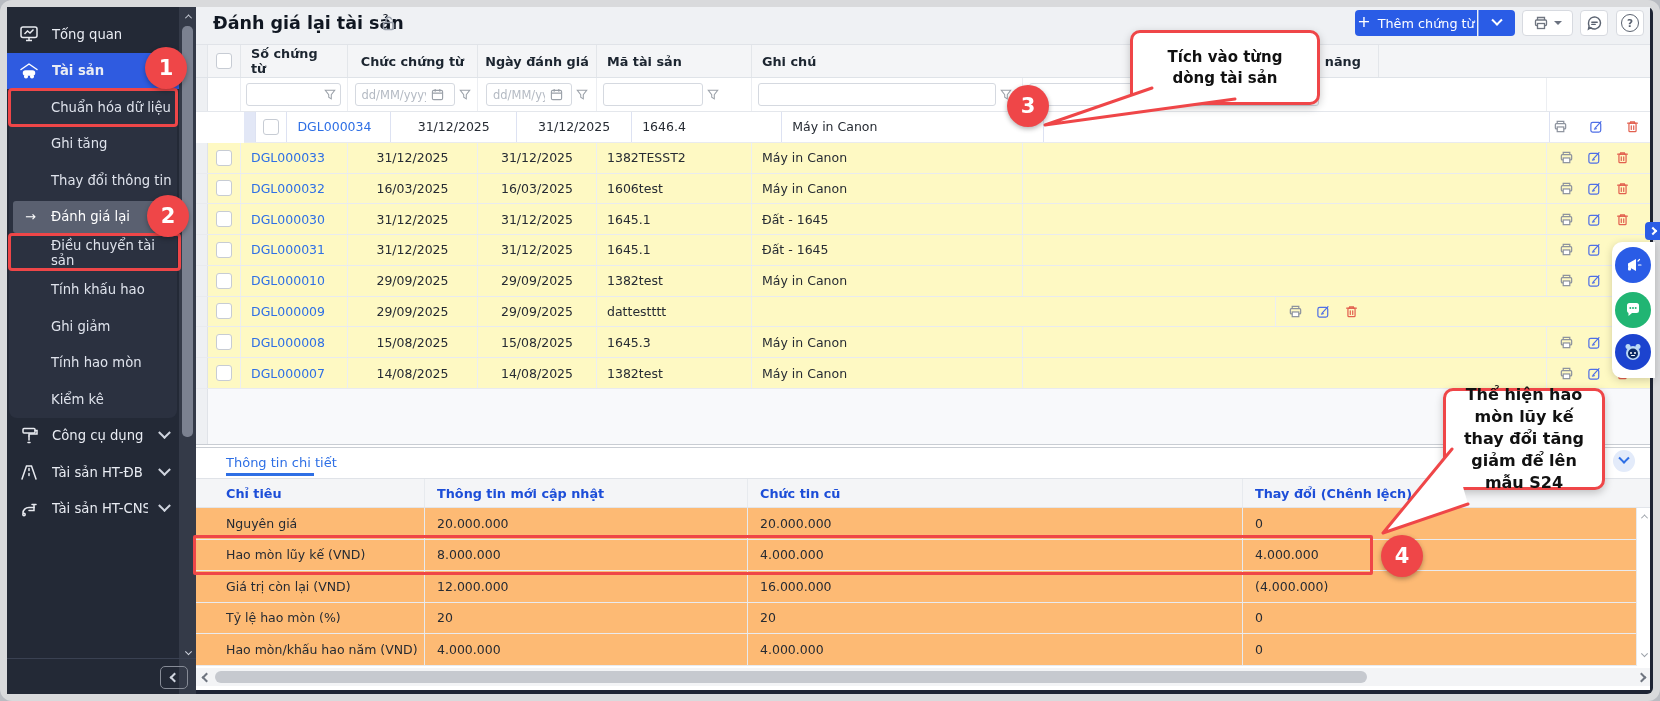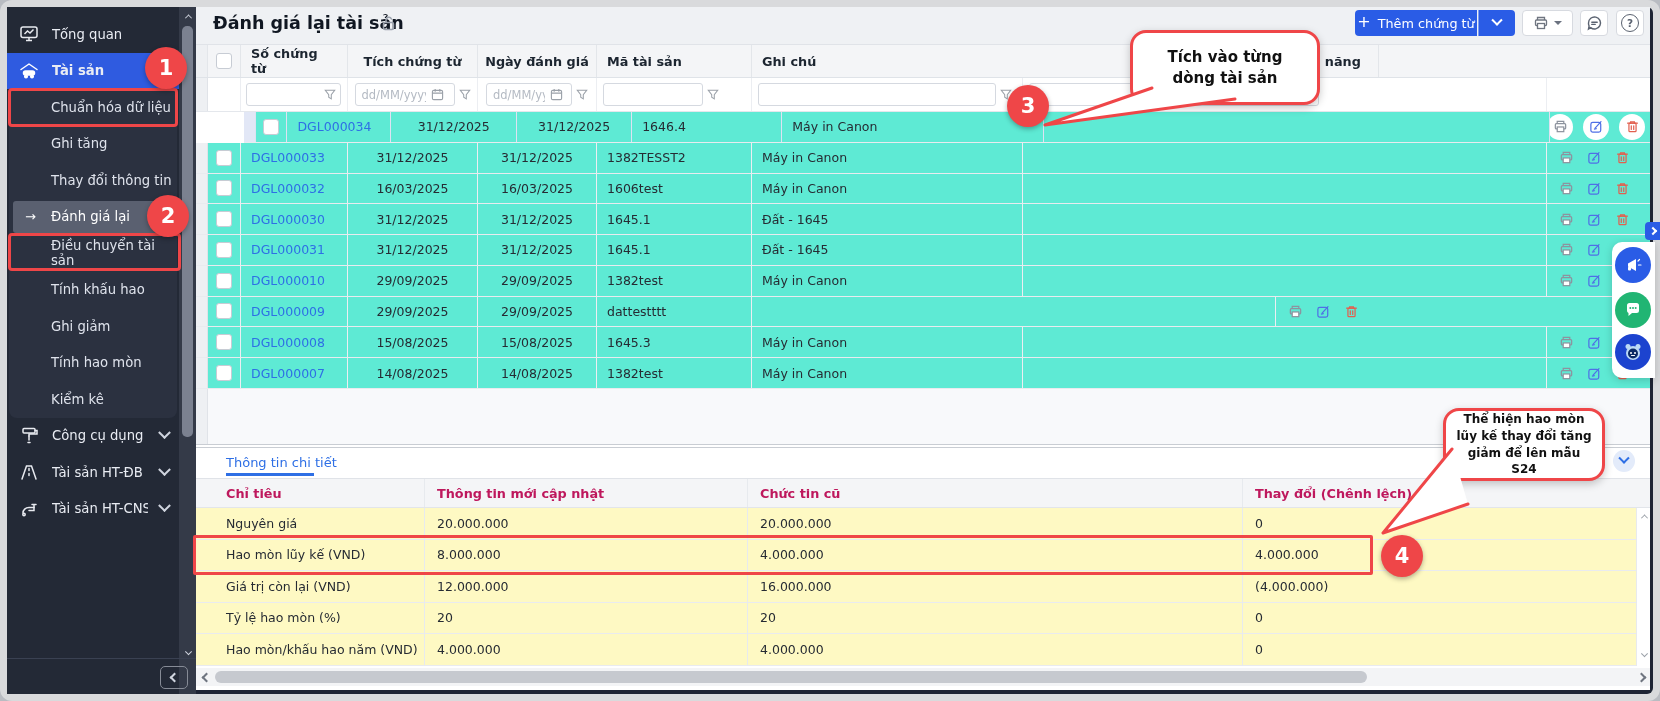--- a/index.html
+++ b/index.html
@@ -66,22 +66,22 @@
   .gut{width:12px;padding:0;background:#eef0f3;border-right:1px solid #e0e3e8;}
   .ccb{width:33px;justify-content:center;padding:0;}
   .c1{width:107px;}
   .c2{width:130px;justify-content:center;padding:0 4px;}
   .c3{width:119px;justify-content:center;padding:0 4px;}
   .c4{width:155px;}
   .c5{width:271px;}
   .c6{width:524px;}
   .c7{width:103px;border-right:none;justify-content:center;gap:10px;padding:0 8px 0 0;}
   .thead .c{font-weight:bold;font-size:12.8px;color:#1c2530;border-right:1px solid #e3e6ea;}
-  .trow{display:flex;height:30.78px;background:#5eead4;border-bottom:1px solid #e9ebef;box-sizing:border-box;}
-  .trow.selected{background:#5eead4;margin-left:48px;}
+  .trow{display:flex;height:30.78px;background:#fef9c3;border-bottom:1px solid #e9ebef;box-sizing:border-box;}
+  .trow.selected{background:#ffffff;margin-left:48px;}
   .trow.selected .c{border-right-color:#dde2f2;}
   .trow.selected .gut{background:#e2e7f6;}
   .link{color:#2e6fe5;text-decoration:none;cursor:pointer;}
   .cb{width:14px;height:14px;border:1.5px solid #c7ccd4;border-radius:3px;background:#fff;cursor:pointer;}
   .act{width:18px;height:18px;display:flex;align-items:center;justify-content:center;cursor:pointer;flex:none;}
   .trow.selected .act{width:26px;height:26px;background:#fff;border-radius:50%;}
   .finp{display:flex;align-items:center;border:1px solid #d5d9e0;border-radius:3px;height:23px;background:#fff;padding:0 4px;gap:3px;box-sizing:border-box;}
   .finp input{border:none;outline:none;min-width:0;flex:1;font-size:11.5px;font-family:inherit;color:#333;background:transparent;}
   .finp input::placeholder{color:#b4bac3;}
   .funnel-sep{margin-left:4px;display:flex;align-items:center;cursor:pointer;}
@@ -93,42 +93,42 @@
   .dtab-underline{left:226px;top:473px;width:88px;height:2.5px;background:#2e6fe5;z-index:4;}
   .dcollapse{left:1613px;top:450px;width:22px;height:22px;border-radius:50%;background:#e3ebfa;z-index:4;display:flex;align-items:center;justify-content:center;cursor:pointer;}
   .dcollapse .chev{border-color:#2e6fe5;width:6px;height:6px;}
   .dhead{left:196px;top:478px;width:1454px;height:30px;background:#f4f5f7;border-top:1px solid #e0e3e8;border-bottom:1px solid #e2e5ea;z-index:3;display:flex;box-sizing:border-box;}
   .dbody{left:196px;top:508px;width:1454px;z-index:3;display:flex;flex-direction:column;}
   .d{display:flex;align-items:center;box-sizing:border-box;border-right:1px solid #e7eaee;font-size:12.5px;color:#262b33;overflow:hidden;}
   .d1{width:229px;padding-left:30px;}
   .d2{width:323px;padding-left:12px;}
   .d3{width:495px;padding-left:12px;}
   .d4{width:407px;padding-left:12px;border-right:none;}
-  .dhead .d{font-weight:bold;font-size:12.8px;color:#be185d;}
-  .drow{display:flex;height:31.5px;background:#fef9c3;border-bottom:1px solid #e9ebef;box-sizing:border-box;}
+  .dhead .d{font-weight:bold;font-size:12.8px;color:#1d4ed8;}
+  .drow{display:flex;height:31.5px;background:#fdba74;border-bottom:1px solid #e9ebef;box-sizing:border-box;}
   .dvscroll{left:1636px;top:508px;width:14px;height:158px;background:#fff;border-left:1px solid #e8eaee;z-index:4;box-sizing:border-box;}
   .dvarrow{left:1640px;width:8px;height:8px;z-index:5;display:flex;align-items:center;justify-content:center;}
   .dvarrow .chev{border-color:#9aa0a8;width:4px;height:4px;border-width:1.5px;}
 
   
   .hscroll{left:196px;top:668px;width:1454px;height:18px;background:#f3f4f6;z-index:3;}
   .hthumb{left:215px;top:671px;width:1152px;height:12px;background:#c6c9cf;border-radius:6px;z-index:4;cursor:pointer;}
   .harrow{top:672px;z-index:5;display:flex;align-items:center;justify-content:center;width:10px;height:10px;}
   .harrow .chev{border-color:#6f7580;width:5px;height:5px;}
 
   
   .float-panel{left:1612px;top:242px;width:43px;height:136px;background:#fff;border-radius:10px 0 0 10px;box-shadow:0 2px 8px rgba(0,0,0,.18);z-index:30;}
   .fcircle{position:absolute;left:3px;width:36px;height:36px;border-radius:50%;display:flex;align-items:center;justify-content:center;cursor:pointer;}
   .blue-tab{left:1645px;top:222px;width:15px;height:18px;background:#2a5ce6;border-radius:4px 0 0 4px;z-index:31;display:flex;align-items:center;justify-content:center;color:#fff;font-size:10px;cursor:pointer;}
 
   
   .redbox{border:3px solid #ef4648;border-radius:4px;z-index:38;pointer-events:none;box-sizing:border-box;}
   .badge{width:42px;height:42px;border-radius:50%;background:#ef4648;color:#fff;font-size:21px;font-weight:bold;
          display:flex;align-items:center;justify-content:center;z-index:45;box-shadow:0 2px 5px rgba(0,0,0,.3);pointer-events:none;}
-  .callout{background:#fff;border:3px solid #ef4648;border-radius:16px;z-index:42;display:flex;align-items:center;justify-content:center;
+  .callout{background:#fff;border:3px solid #ef4648;border-radius:10px;z-index:42;display:flex;align-items:center;justify-content:center;
            text-align:center;font-weight:bold;color:#111;box-shadow:0 3px 8px rgba(0,0,0,.22);box-sizing:border-box;pointer-events:none;}
   .tails{left:0;top:0;width:1660px;height:701px;z-index:44;pointer-events:none;}
 
   svg{display:block;}
 </style>
 </head>
 <body>
 
 <div id="stage">
   <div class="abs frame"></div>
@@ -311,21 +311,21 @@
   <div class="abs btn-ghost btn-help">
     <span class="help-q">?</span>
   </div>
 
   <div class="abs thead">
     <div class="c gut"></div>
     <div class="c ccb">
         <span class="cb"></span>
       </div>
     <div class="c c1">Số chứng từ</div>
-    <div class="c c2">Tích chứng từ</div>
+    <div class="c c2">Chức chứng từ</div>
     <div class="c c3">Ngày đánh giá</div>
     <div class="c c4">Mã tài sản</div>
     <div class="c c6">Ghi chú</div>
     <div class="c c7" style="font-weight:bold;">Chức năng</div>
   </div>
 
   <div class="abs tfilter">
     <div class="c gut"></div>
     <div class="c ccb"></div>
     <div class="c c1" style="padding:0 5px;">
@@ -852,21 +852,21 @@
           <path d="M9.5 14.5h3" stroke="#fff" stroke-width="1" stroke-linecap="round"></path>
         </svg>
     </div>
   </div>
 
   <div class="abs redbox" style="left:8px;top:88px;width:170px;height:39px;"></div>
   <div class="abs redbox" style="left:8px;top:233px;width:173px;height:38px;"></div>
   <div class="abs redbox" style="left:193px;top:535px;width:1180px;height:40px;border-radius:2px;"></div>
 
   <div class="abs callout" style="left:1130px;top:30px;width:190px;height:75px;font-size:15px;line-height:1.4;padding:6px 14px;">Tích vào từng dòng tài sản</div>
-  <div class="abs callout" style="left:1443px;top:408px;width:162px;height:73px;font-size:12px;line-height:1.38;padding:4px 8px;">Thể hiện hao mòn lũy kế thay đổi tăng giảm để lên mẫu S24</div>
+  <div class="abs callout" style="left:1443px;top:388px;width:162px;height:102px;font-size:16px;line-height:1.38;padding:4px 8px;">Thể hiện hao mòn lũy kế thay đổi tăng giảm để lên mẫu S24</div>
 
   <svg class="abs tails" viewBox="0 0 1660 701">
     <polygon points="1045,125 1152,88 1235,99" fill="#ffffff"></polygon>
     <path d="M1045 125L1152 88M1045 125L1235 99" stroke="#ef4648" stroke-width="3" stroke-linecap="round" fill="none"></path>
     <polygon points="1383,533 1452,449 1468,504" fill="#ffffff"></polygon>
     <path d="M1383 533L1452 449M1383 533L1468 504" stroke="#ef4648" stroke-width="3" stroke-linecap="round" fill="none"></path>
   </svg>
 
   <div class="abs badge" style="left:145px;top:47px;">1</div>
   <div class="abs badge" style="left:147px;top:195px;">2</div>

